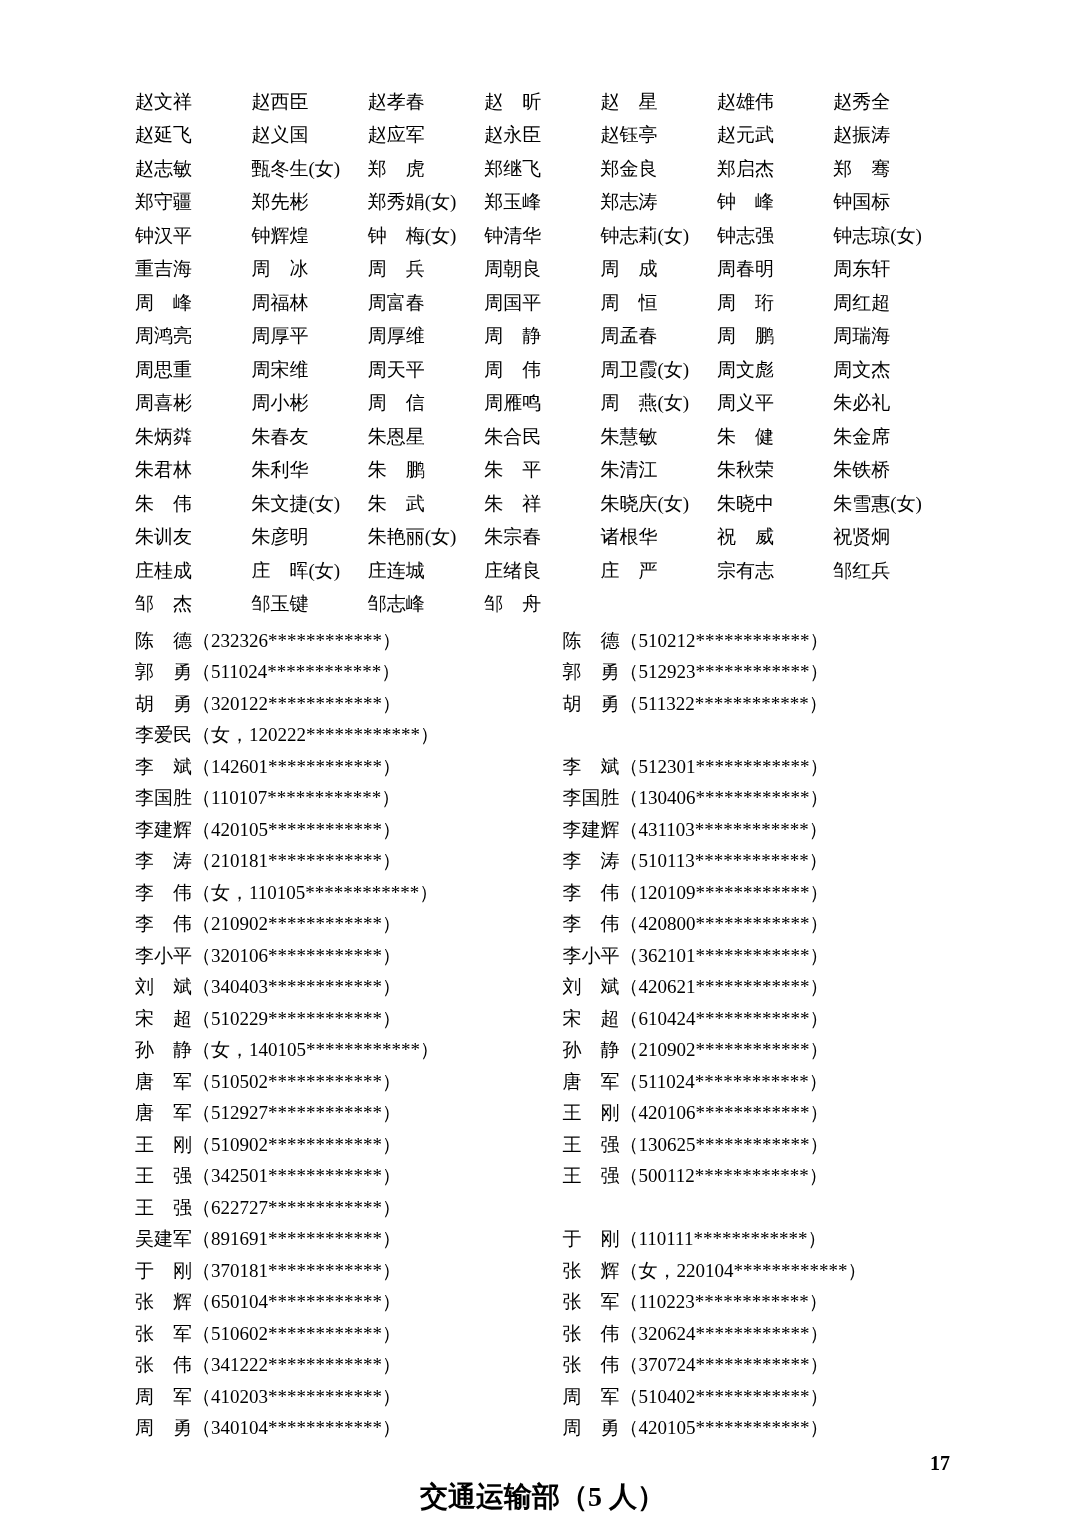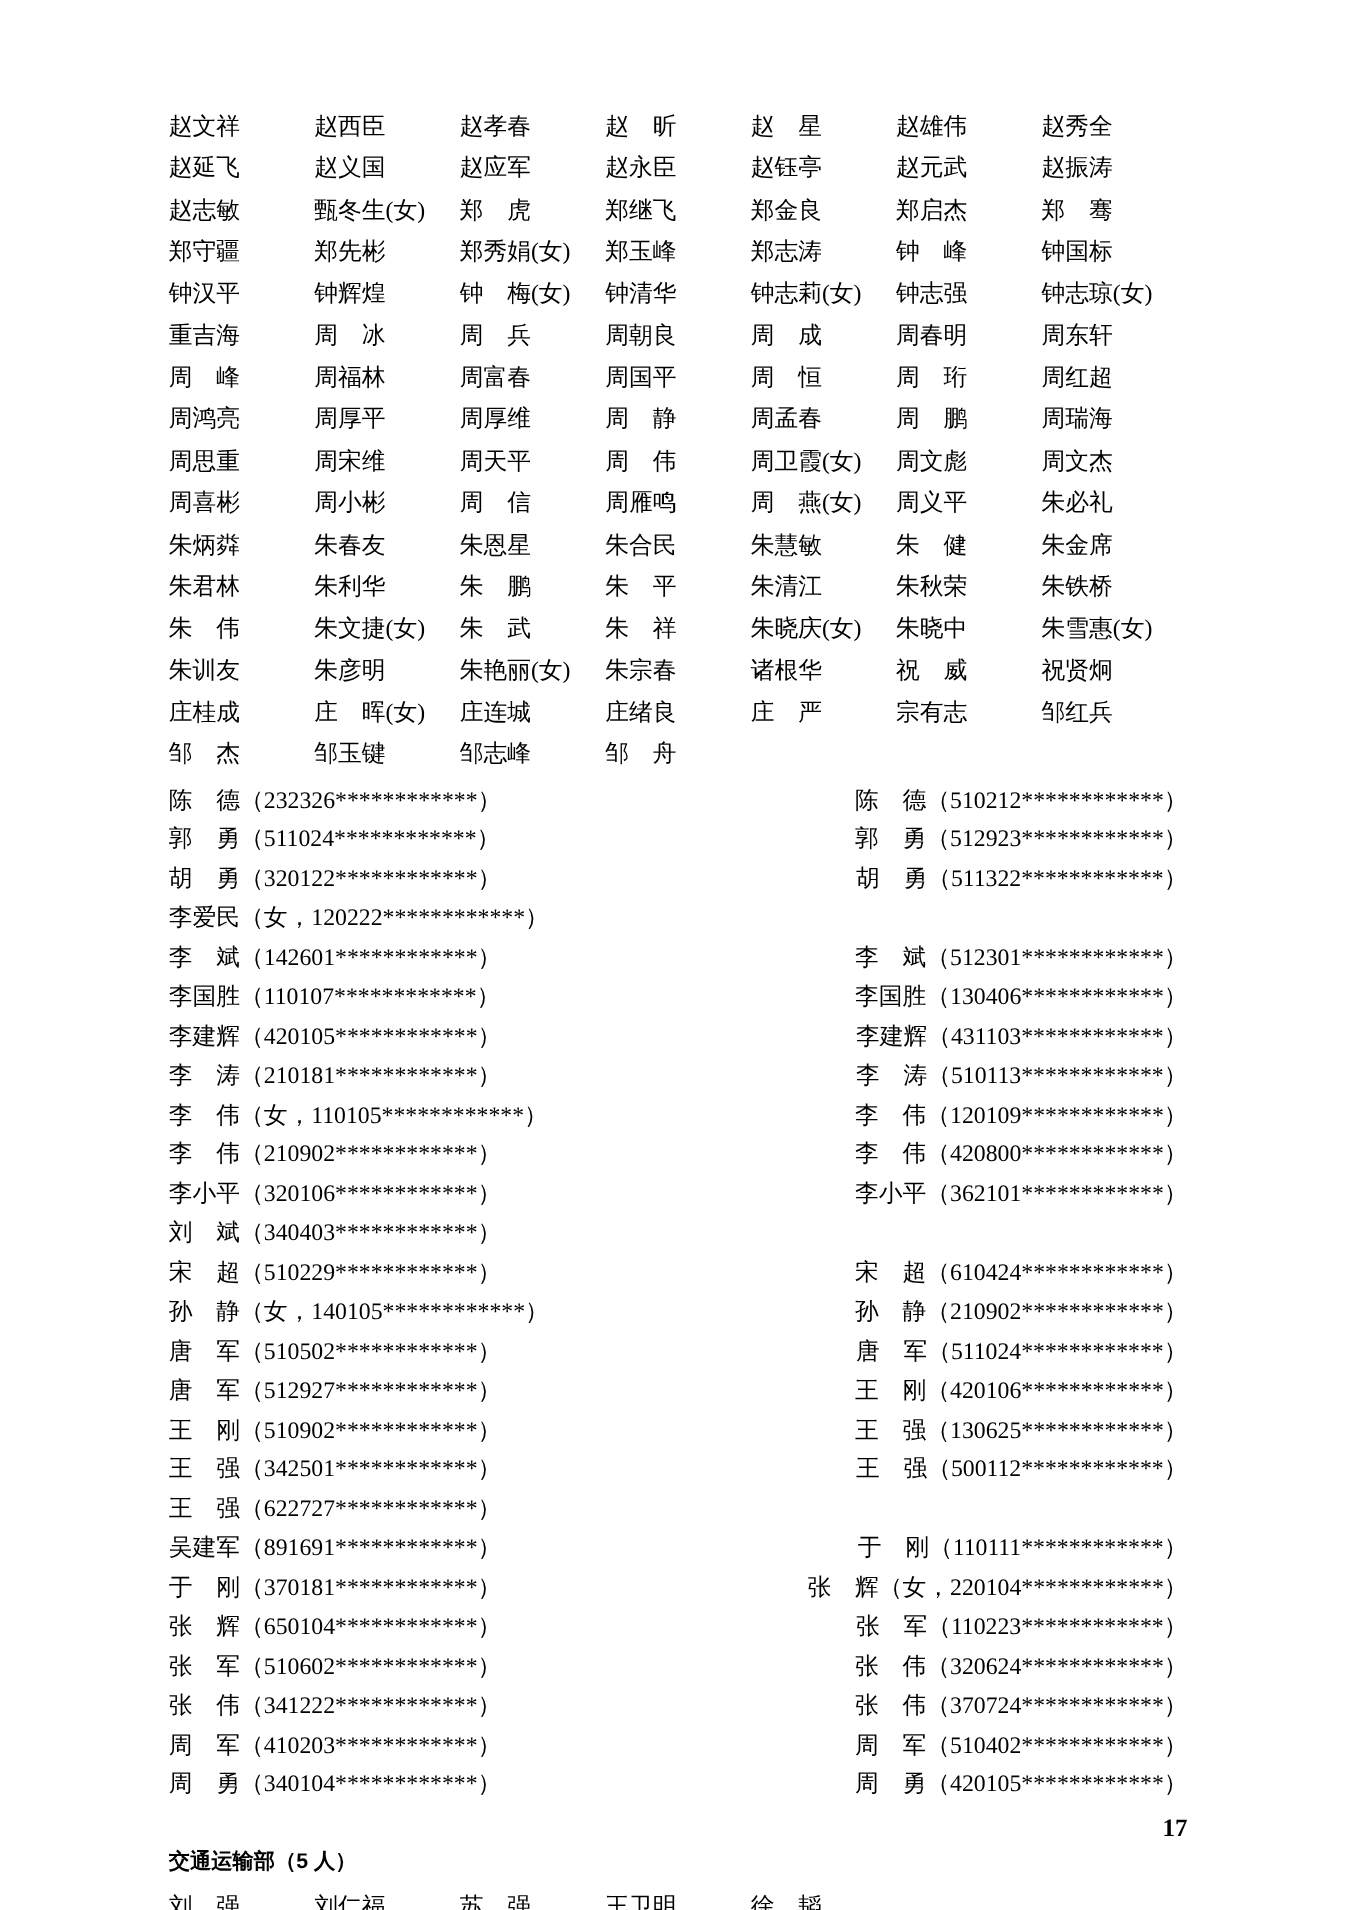--- a/index.html
+++ b/index.html
@@ -29,25 +29,25 @@
     .id-row {
       display: flex;
       padding: 1.5px 0;
     }
     .id-left {
       width: 50%;
     }
     .id-right {
       width: 50%;
       padding-left: 20px;
-      text-align: right;
     }
     .section-title {
-      font-family: Liberation Sans, sans-serif;
-      font-size: 17px;
+      text-align: center;
+      font-family: Liberation Serif, serif;
+      font-size: 28px;
       font-weight: bold;
       margin-top: 32px;
       margin-bottom: 8px;
     }
     .page-num {
       position: absolute;
       bottom: 50px;
       right: 130px;
       font-size: 20px;
       font-weight: bold;
@@ -207,20 +207,21 @@
     <div class="id-row">
       <div class="id-left">李　伟（210902************）</div>
       <div class="id-right">李　伟（420800************）</div>
     </div>
     <div class="id-row">
       <div class="id-left">李小平（320106************）</div>
       <div class="id-right">李小平（362101************）</div>
     </div>
     <div class="id-row">
       <div class="id-left">刘　斌（340403************）</div>
+      <div class="id-right">刘　斌（420621************）</div>
     </div>
     <div class="id-row">
       <div class="id-left">宋　超（510229************）</div>
       <div class="id-right">宋　超（610424************）</div>
     </div>
     <div class="id-row">
       <div class="id-left">孙　静（女，140105************）</div>
       <div class="id-right">孙　静（210902************）</div>
     </div>
     <div class="id-row">

